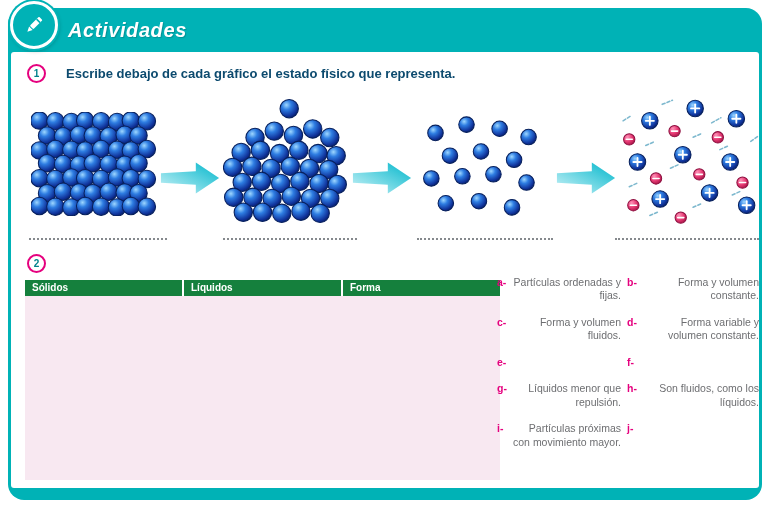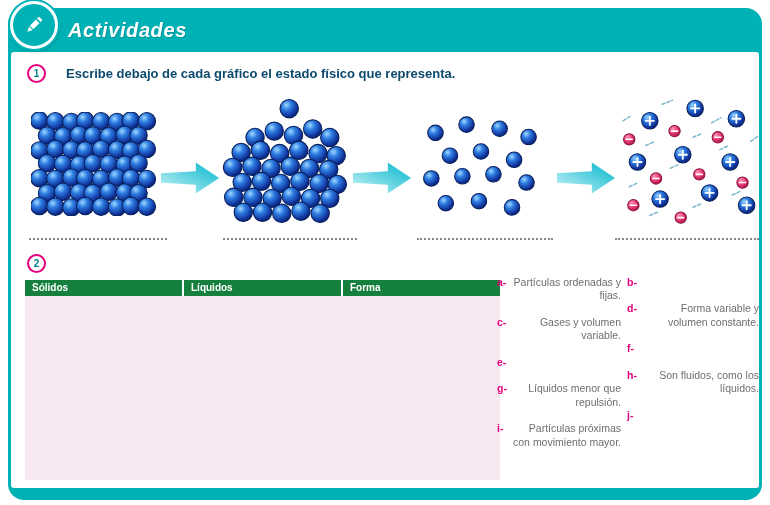--- a/index.html
+++ b/index.html
@@ -293,37 +293,38 @@
         <div class="tbody"></div>
       </div>
 
       <div id="items-left" class="items items-left">
           <div class="item">
             <span class="letter">a-</span>
             <span class="txt">Partículas ordenadas y fijas.</span>
           </div>
           <div class="item">
             <span class="letter">c-</span>
-            <span class="txt">Gases y volumen variable.</span>
+            <span class="txt">Forma y volumen fluidos.</span>
           </div>
           <div class="item">
             <span class="letter">e-</span>
           </div>
           <div class="item">
             <span class="letter">g-</span>
             <span class="txt">Líquidos menor que repulsión.</span>
           </div>
           <div class="item">
             <span class="letter">i-</span>
             <span class="txt">Partículas próximas con movimiento mayor.</span>
           </div>
         </div>
       <div id="items-right" class="items items-right">
           <div class="item">
             <span class="letter">b-</span>
+            <span class="txt">Forma y volumen constante.</span>
           </div>
           <div class="item">
             <span class="letter">d-</span>
             <span class="txt">Forma variable y volumen constante.</span>
           </div>
           <div class="item">
             <span class="letter">f-</span>
           </div>
           <div class="item">
             <span class="letter">h-</span>

